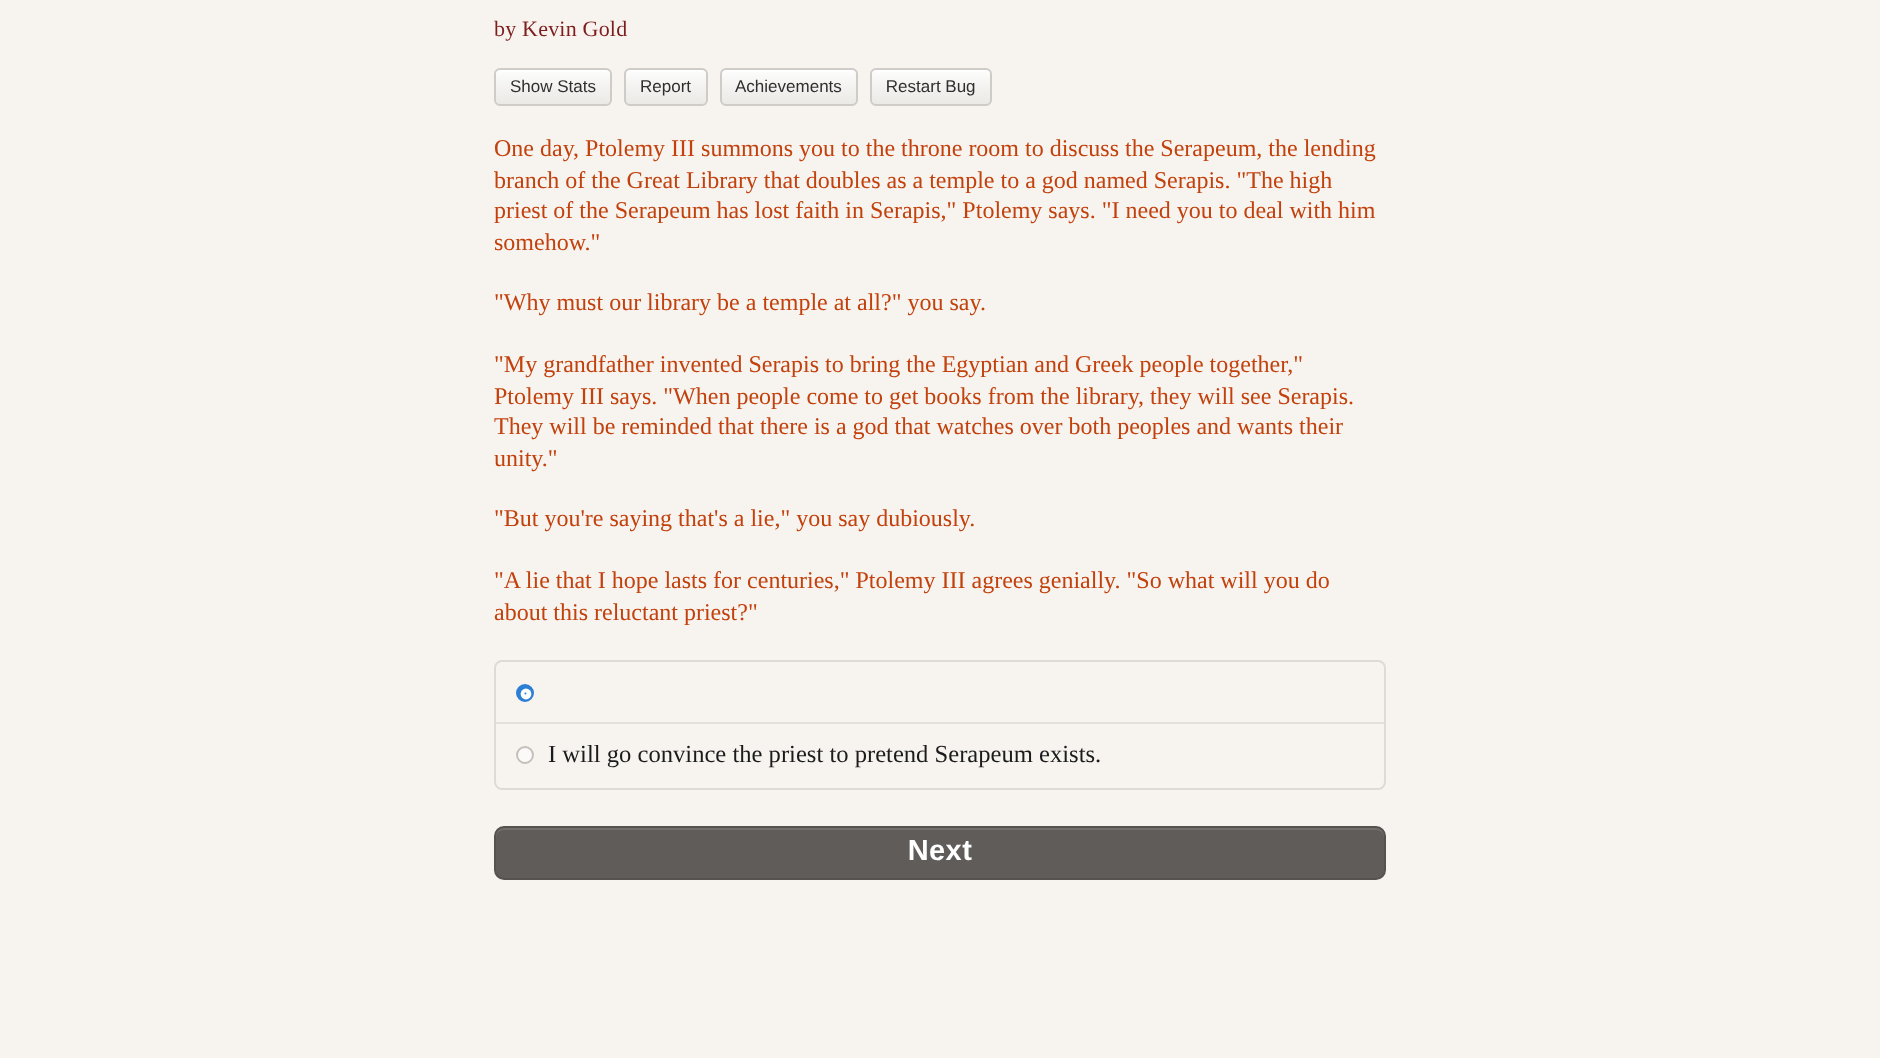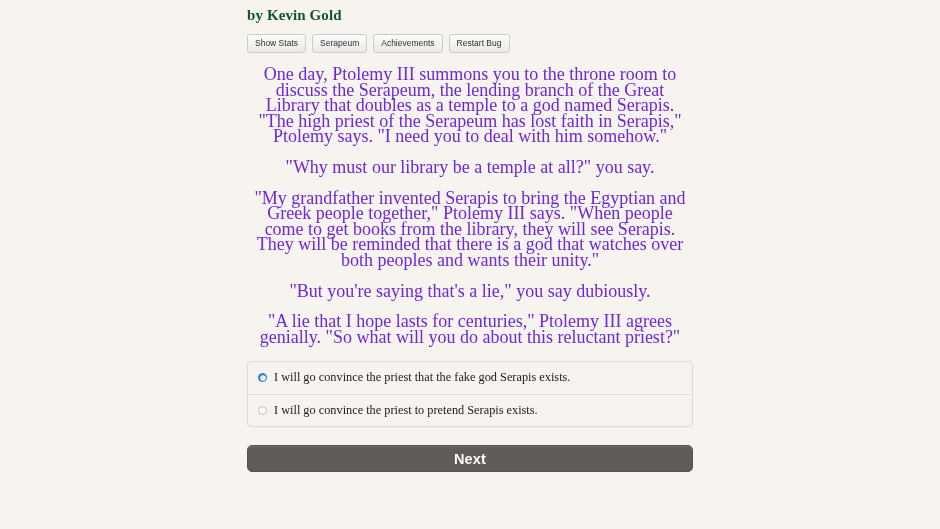--- a/index.html
+++ b/index.html
@@ -26,26 +26,25 @@
   #main-column {
     position: absolute;
     left: 247px;
     top: 0px;
     width: 446px;
   }
 
   
   .byline {
     font-family: "Liberation Serif", serif;
-    font-size: 15px;
+    font-size: 11px;
     line-height: 18px;
-    color: #14532d;
+    color: #7f1d1d;
     padding-top: 6px;
     letter-spacing: 0.1px;
-    font-weight: bold;
   }
 
   
   .toolbar {
     margin-top: 10px;
     display: flex;
     align-items: center;
     gap: 6px;
   }
   .tool-btn {
@@ -62,24 +61,24 @@
     box-shadow: 0 1px 0 rgba(255,255,255,0.75) inset;
   }
 
   
   .story {
     margin-top: 14px;
   }
   .story p {
     margin: 0 0 15px 0;
     font-family: "Liberation Serif", serif;
-    font-size: 18px;
+    font-size: 12px;
     line-height: 15.6px;
-    color: #6d28d9;
-    text-align: center;
+    color: #c2410c;
+    text-align: left;
   }
   .story p:last-child { margin-bottom: 0; }
 
   
   .choices {
     margin-top: 16px;
     border: 1px solid #dedbd6;
     border-radius: 4px;
     background: transparent;
     overflow: hidden;
@@ -165,40 +164,39 @@
 </head>
 <body>
 
 <div id="page">
   <div id="main-column">
 
     <div class="byline">by Kevin Gold</div>
 
     <div class="toolbar">
       <button class="tool-btn">Show Stats</button>
-      <button class="tool-btn">Serapeum</button>
+      <button class="tool-btn">Report</button>
       <button class="tool-btn">Achievements</button>
       <button class="tool-btn">Restart Bug</button>
     </div>
 
     <div class="story">
       <p>One day, Ptolemy III summons you to the throne room to discuss the Serapeum, the lending branch of the Great Library that doubles as a temple to a god named Serapis. "The high priest of the Serapeum has lost faith in Serapis," Ptolemy says. "I need you to deal with him somehow."</p>
       <p>"Why must our library be a temple at all?" you say.</p>
       <p>"My grandfather invented Serapis to bring the Egyptian and Greek people together," Ptolemy III says. "When people come to get books from the library, they will see Serapis. They will be reminded that there is a god that watches over both peoples and wants their unity."</p>
       <p>"But you're saying that's a lie," you say dubiously.</p>
       <p>"A lie that I hope lasts for centuries," Ptolemy III agrees genially. "So what will you do about this reluctant priest?"</p>
     </div>
 
     <div class="choices">
       <div class="choice">
         <span class="radio selected"></span>
-        <span class="choice-text">I will go convince the priest that the fake god Serapis exists.</span>
       </div>
       <div class="choice">
         <span class="radio"></span>
-        <span class="choice-text">I will go convince the priest to pretend Serapis exists.</span>
+        <span class="choice-text">I will go convince the priest to pretend Serapeum exists.</span>
       </div>
     </div>
 
     <div class="next-btn">Next</div>
 
   </div>
 </div>
 
 </body></html>

